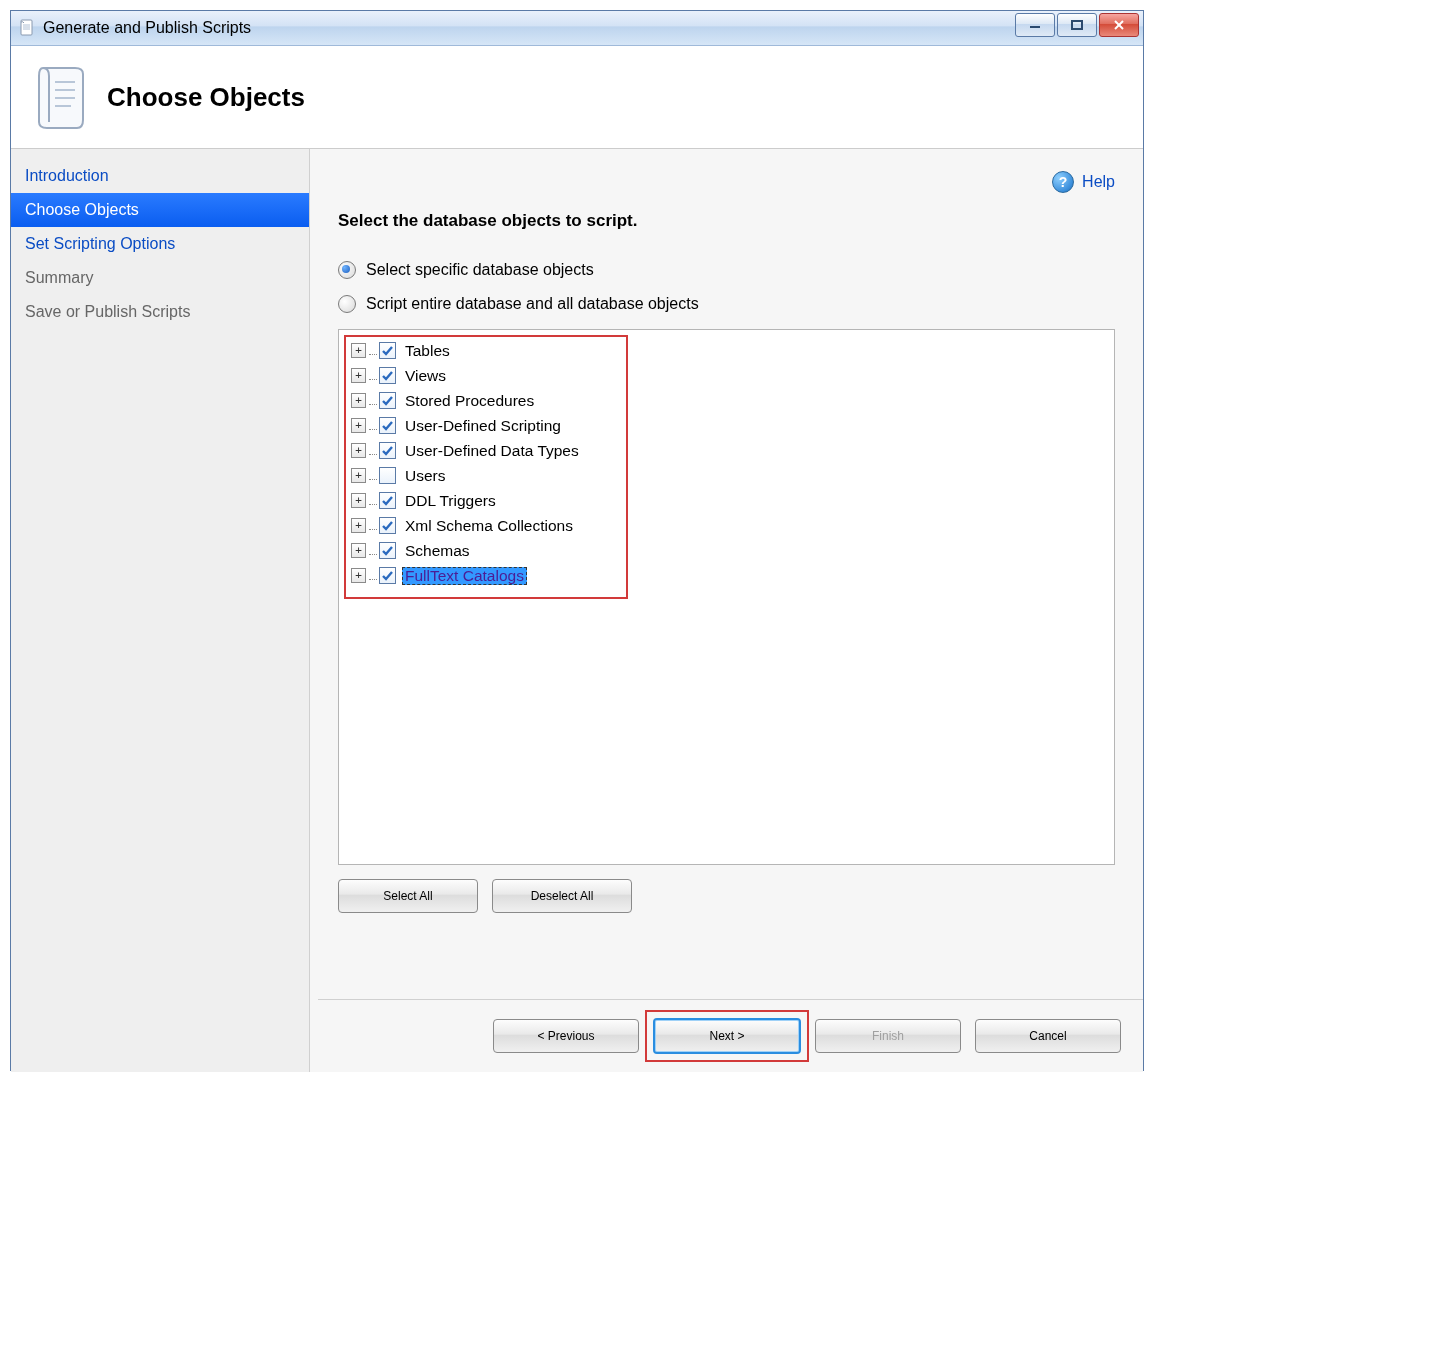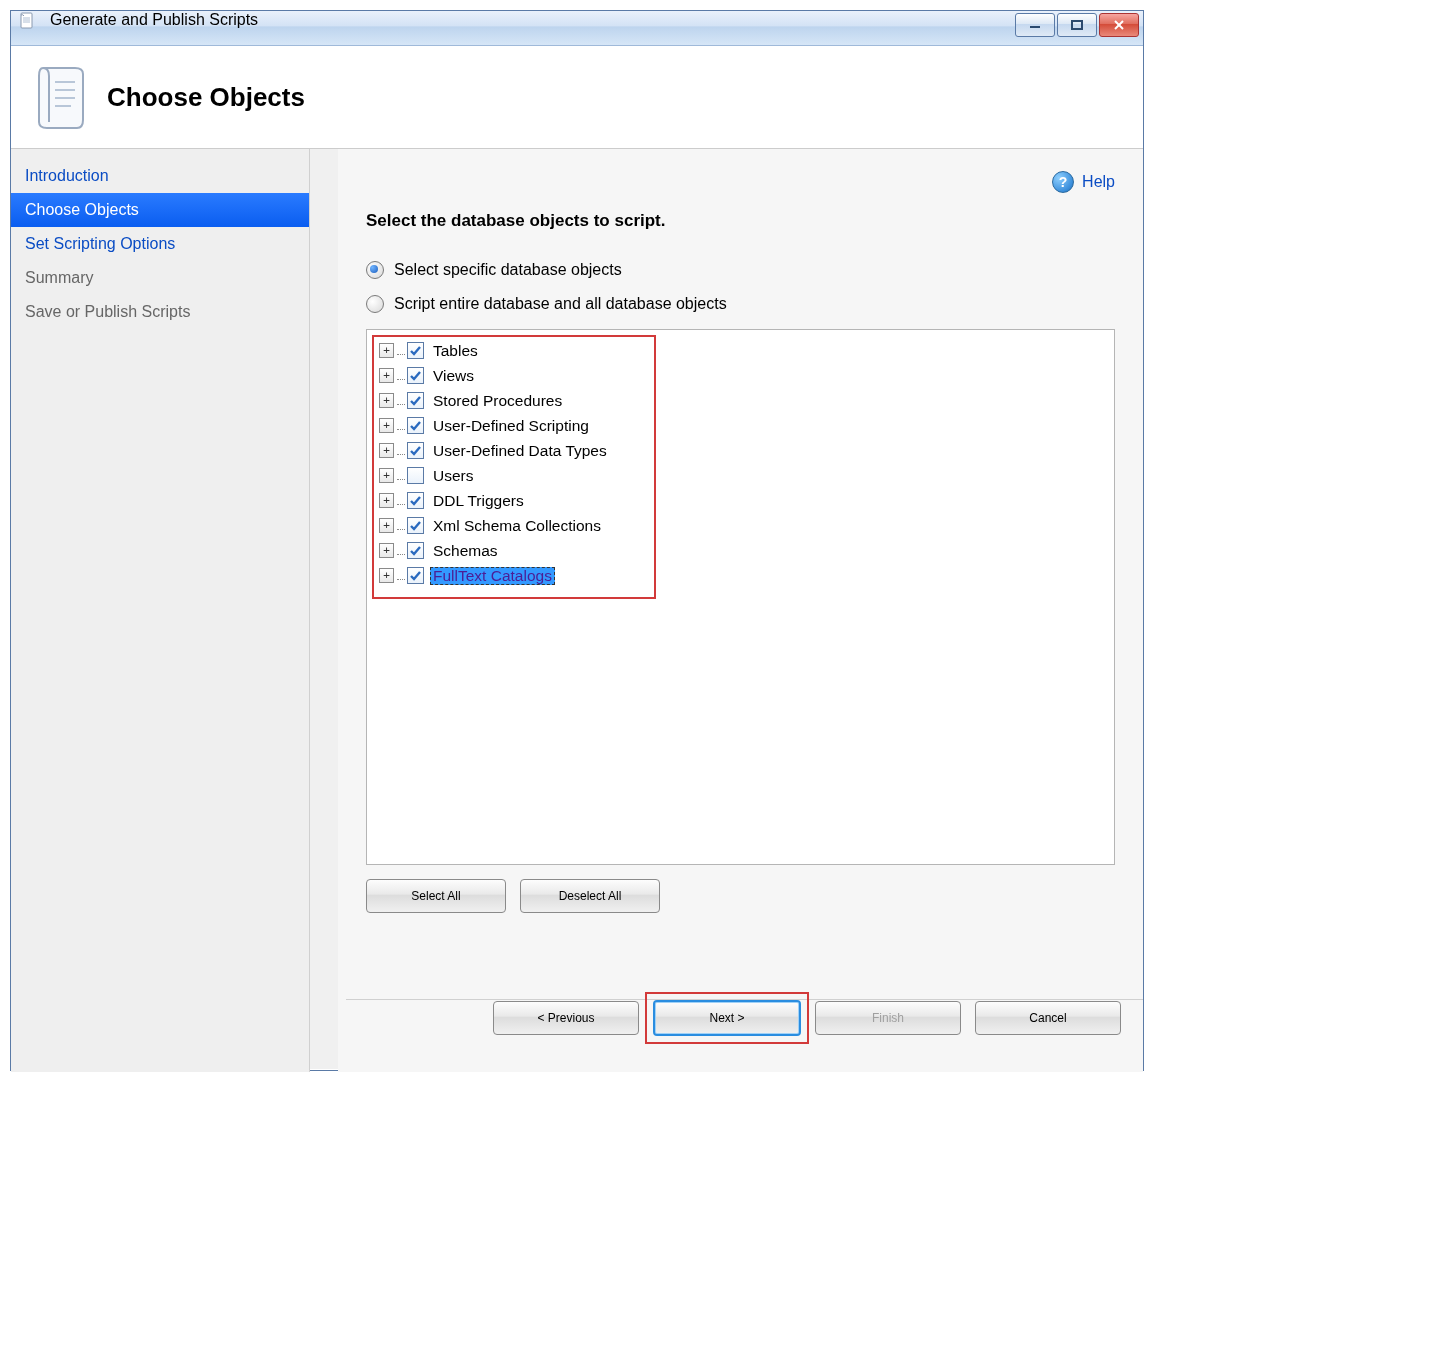--- a/index.html
+++ b/index.html
@@ -25,24 +25,23 @@
     border: 1px solid #5a7aa6;
     background: #f0f0f0;
     box-shadow: 0 0 0 1px #fff inset;
   }
   
   .titlebar {
     height: 34px;
     background: linear-gradient(#eaf1fb, #d3e2f5 45%, #bdd4ee 46%, #d6e6f7);
     border-bottom: 1px solid #9fb9d9;
     display: flex;
-    align-items: flex-start;
+    align-items: center;
     padding: 0 6px;
     position: relative;
-    gap: 7px;
   }
   .titlebar .title-icon {
     width: 20px; height: 20px;
     margin-right: 6px;
     display: inline-block;
   }
   .titlebar .title-text {
     font-size: 16px;
     color: #000;
   }
@@ -85,21 +84,20 @@
     margin-right: 18px;
   }
   .header-title {
     font-size: 26px;
     font-weight: bold;
   }
   
   .body {
     display: flex;
     height: calc(100% - 34px - 102px);
-    gap: 28px;
   }
   .sidebar {
     width: 298px;
     background: #efefef;
     border-right: 1px solid #d0d0d0;
     padding-top: 10px;
   }
   .side-item {
     padding: 8px 14px;
     font-size: 16px;
@@ -270,21 +268,21 @@
     box-shadow: 0 0 0 1px #9fd1f7 inset;
   }
   .footer {
     position: absolute;
     left: 8px;
     right: 0;
     bottom: 0;
     height: 72px;
     border-top: 1px solid #d0d0d0;
     display: flex;
-    align-items: flex-start;
+    align-items: center;
     justify-content: flex-end;
     padding-right: 22px;
     background: #f6f6f6;
   }
   .next-highlight {
     position: absolute;
     border: 2px solid #d23a3a;
     pointer-events: none;
   }
 </style>

